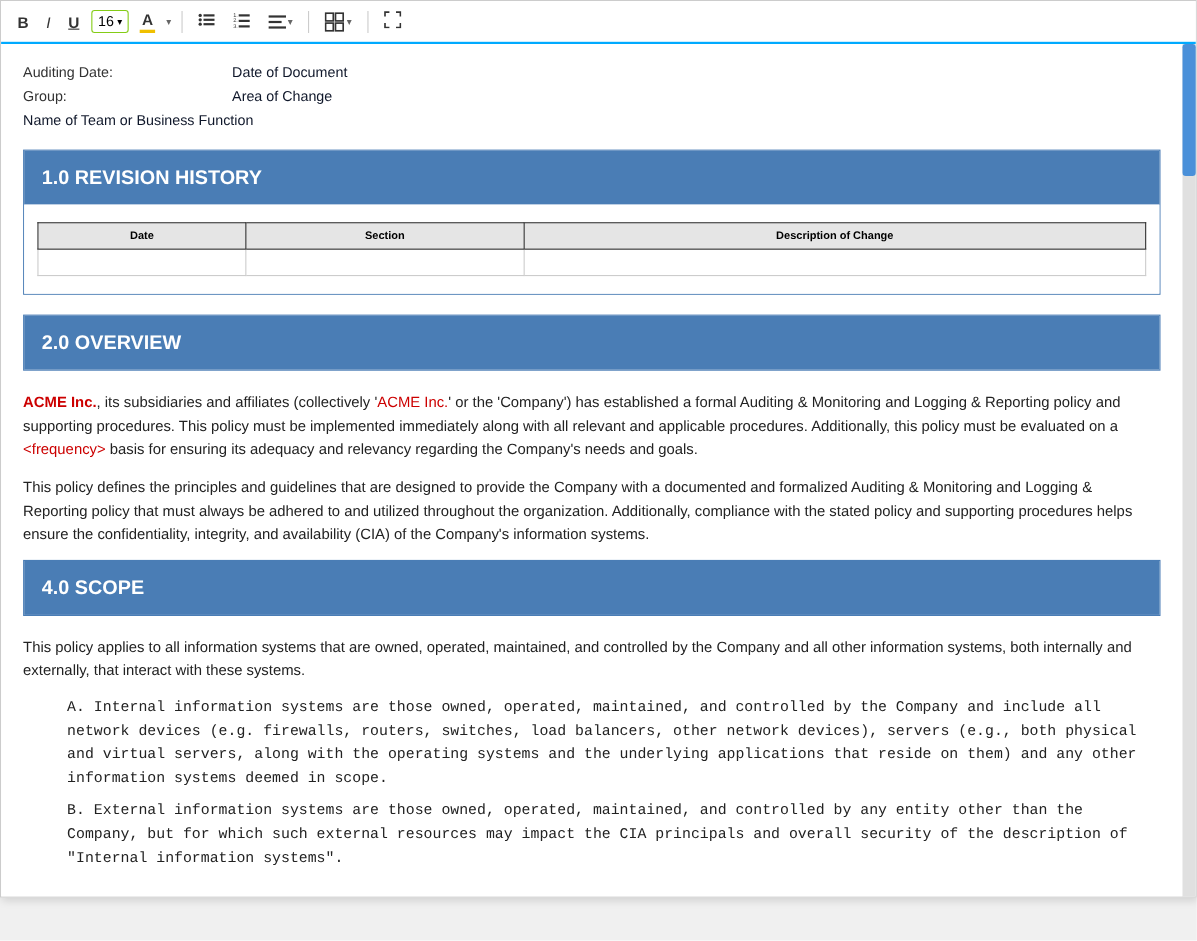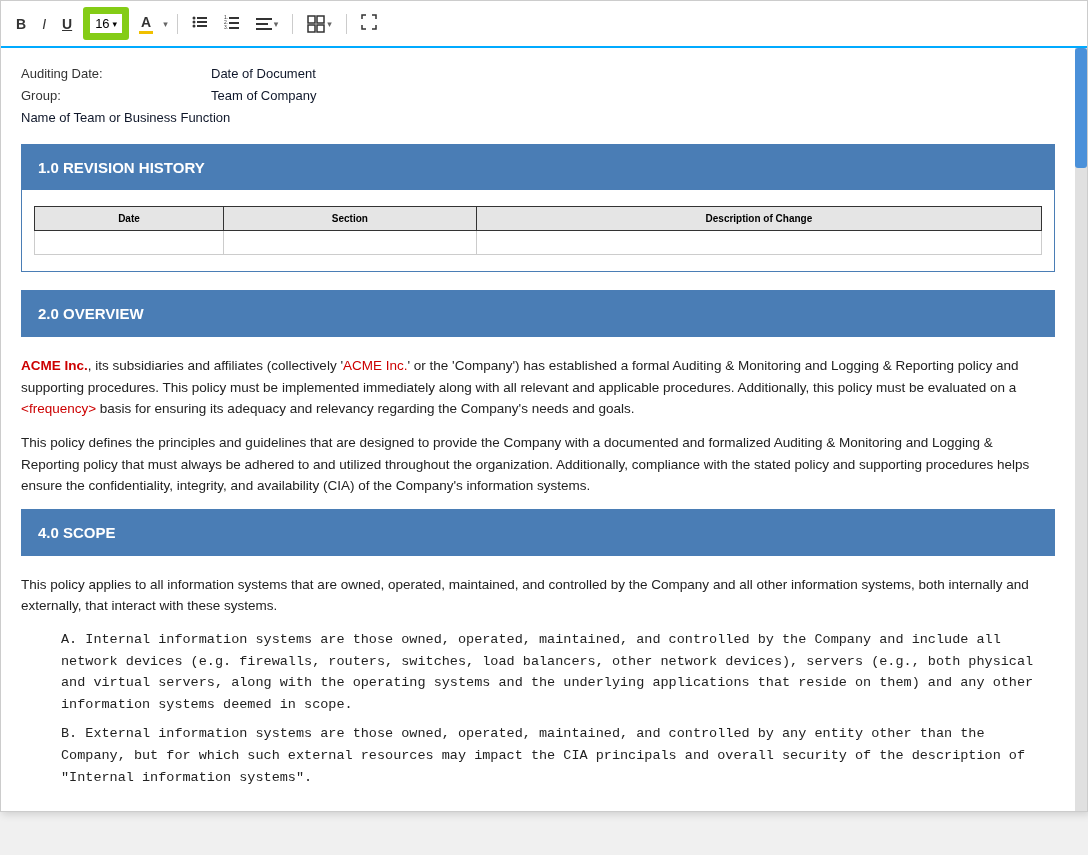--- a/index.html
+++ b/index.html
@@ -41,21 +41,21 @@
     .toolbar-btn.underline { text-decoration: underline; }
     .toolbar-separator {
       width: 1px;
       height: 20px;
       background: #ccc;
       margin: 0 3px;
     }
     .font-size-selector {
       display: flex;
       align-items: center;
-      border: 7px solid #84cc16;
+      border: 1px solid #84cc16;
       border-radius: 3px;
       padding: 2px 5px;
       gap: 3px;
       font-size: 13px;
       cursor: pointer;
     }
     .font-color-btn {
       display: flex;
       flex-direction: column;
       align-items: center;
@@ -155,21 +155,21 @@
       color: #333;
     }
     .doc-info-value.red-text {
       color: #0f172a;
     }
     
     .section-header {
       background: #4a7db5;
       color: #fff;
       font-weight: bold;
-      font-size: 15px;
+      font-size: 18px;
       padding: 14px 16px;
       margin-bottom: 0;
       border-radius: 0;
     }
     .section-block {
       border: 1px solid #4a7db5;
       margin-bottom: 18px;
     }
     .section-inner {
       padding: 0;
@@ -303,21 +303,21 @@
     <div class="doc-scroll-area">
       <div class="doc-content">
 
         <div class="doc-info-table">
           <div class="doc-info-row">
             <span class="doc-info-label">Auditing Date:</span>
             <span class="doc-info-value red-text">Date of Document</span>
           </div>
           <div class="doc-info-row">
             <span class="doc-info-label">Group:</span>
-            <span class="doc-info-value red-text">Team of Company</span>
+            <span class="doc-info-value red-text">Area of Change</span>
           </div>
           <div class="doc-info-row">
             <span class="doc-info-value red-text">Name of Team or Business Function</span>
           </div>
         </div>
 
         <div class="section-block section-gap">
           <div class="section-header">
             <span>1.0 REVISION HISTORY</span>
           </div>

